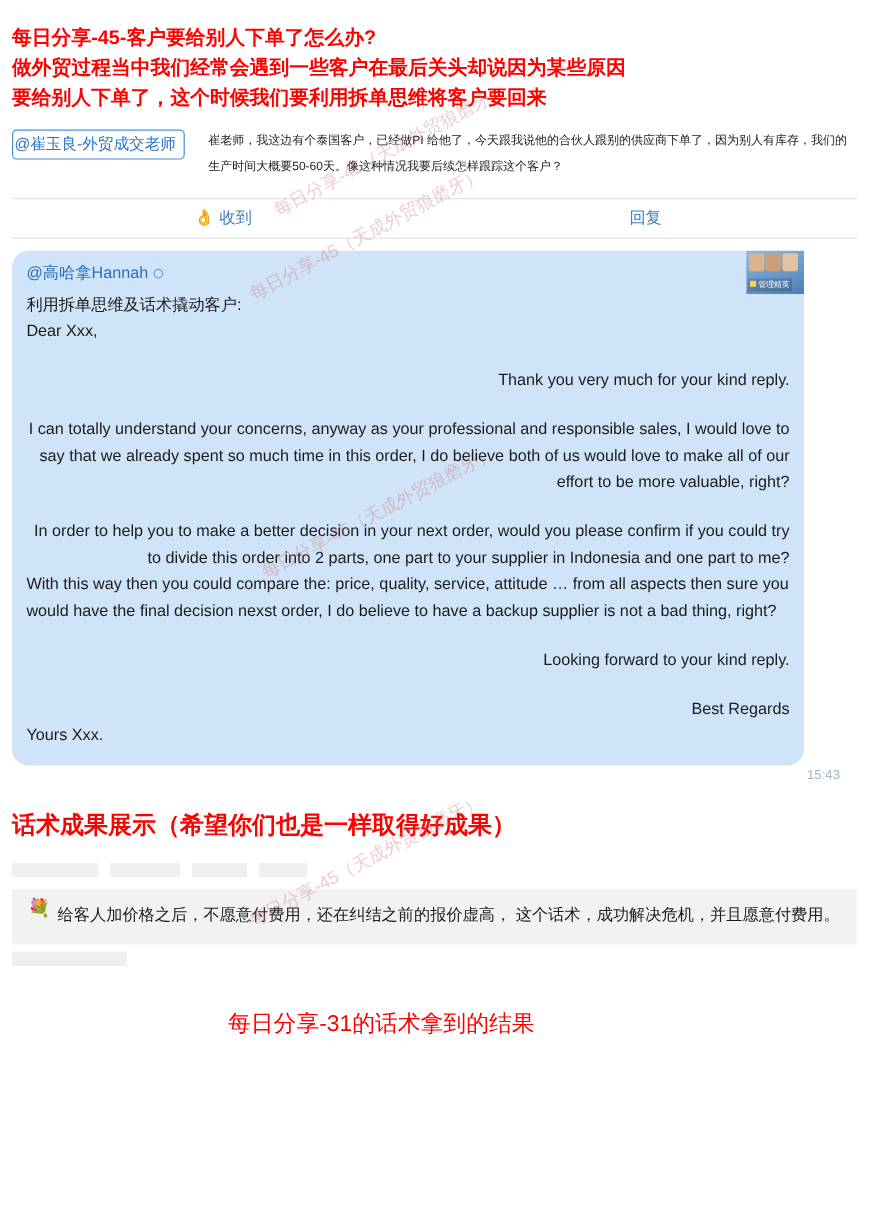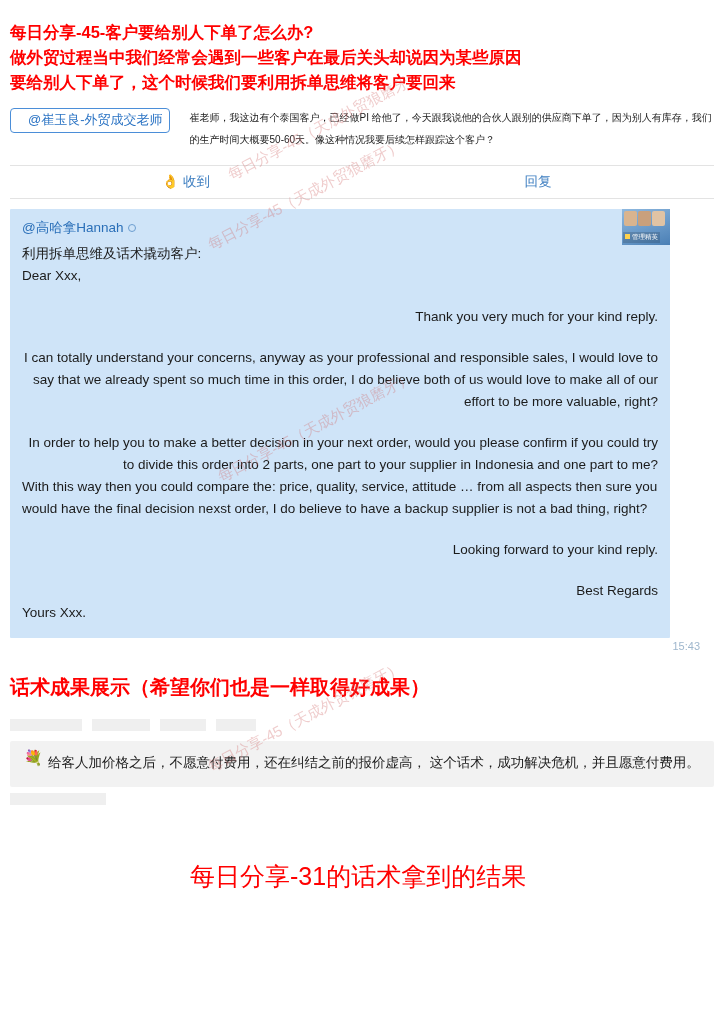--- a/index.html
+++ b/index.html
@@ -32,21 +32,21 @@
     padding: 8px 10px 0 10px;
     display: flex;
     align-items: flex-start;
   }
   .mention-pill {
     display: inline-block;
     border: 1px solid #4b8ed8;
     border-radius: 4px;
     color: #2a73c4;
     font-size: 13px;
-    padding: 2px 6px 3px 17px;
+    padding: 2px 6px 3px 1px;
     white-space: nowrap;
     background: #ffffff;
     margin-top: 1px;
     flex: 0 0 auto;
   }
   .q-text {
     margin-left: 20px;
     font-size: 10px;
     line-height: 22px;
     color: #1a1a1a;
@@ -72,21 +72,21 @@
   }
   .action-cell .emoji { margin-right: 4px; }
 
   
   .reply-wrap {
     margin: 10px 10px 0 10px;
     position: relative;
   }
   .bubble {
     background: #cfe4f8;
-    border-radius: 1px;
+    border-radius: 14px;
     padding: 10px 12px 14px 12px;
     width: 660px;
     position: relative;
   }
   .bubble .author {
     color: #2a6fb8;
     font-size: 13.5px;
     margin-bottom: 6px;
   }
   .bubble .author .ring {
@@ -202,25 +202,25 @@
     margin: 6px 10px 0 10px;
   }
   .ghost-block div {
     height: 12px;
     background: #efefef;
     margin-bottom: 8px;
   }
 
   .big-red {
     color: #ff0000;
-    font-size: 25px;
+    font-size: 19px;
     font-weight: 500;
     position: absolute;
     left: 190px;
-    top: 860px;
+    top: 840px;
     white-space: nowrap;
   }
 
   
   .wm {
     position: absolute;
     color: rgba(210,110,110,0.35);
     font-size: 15px;
     white-space: nowrap;
     transform: rotate(-28deg);

